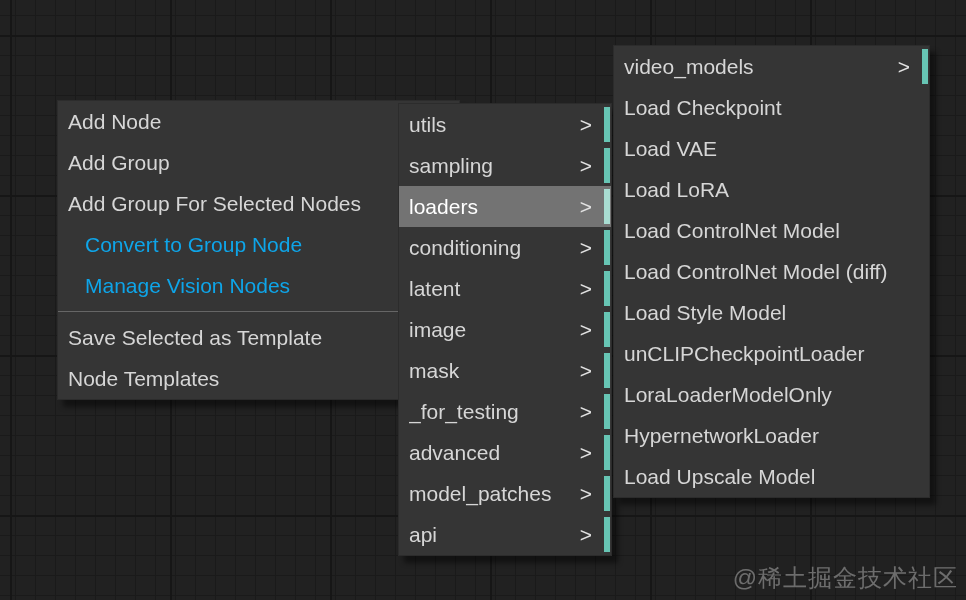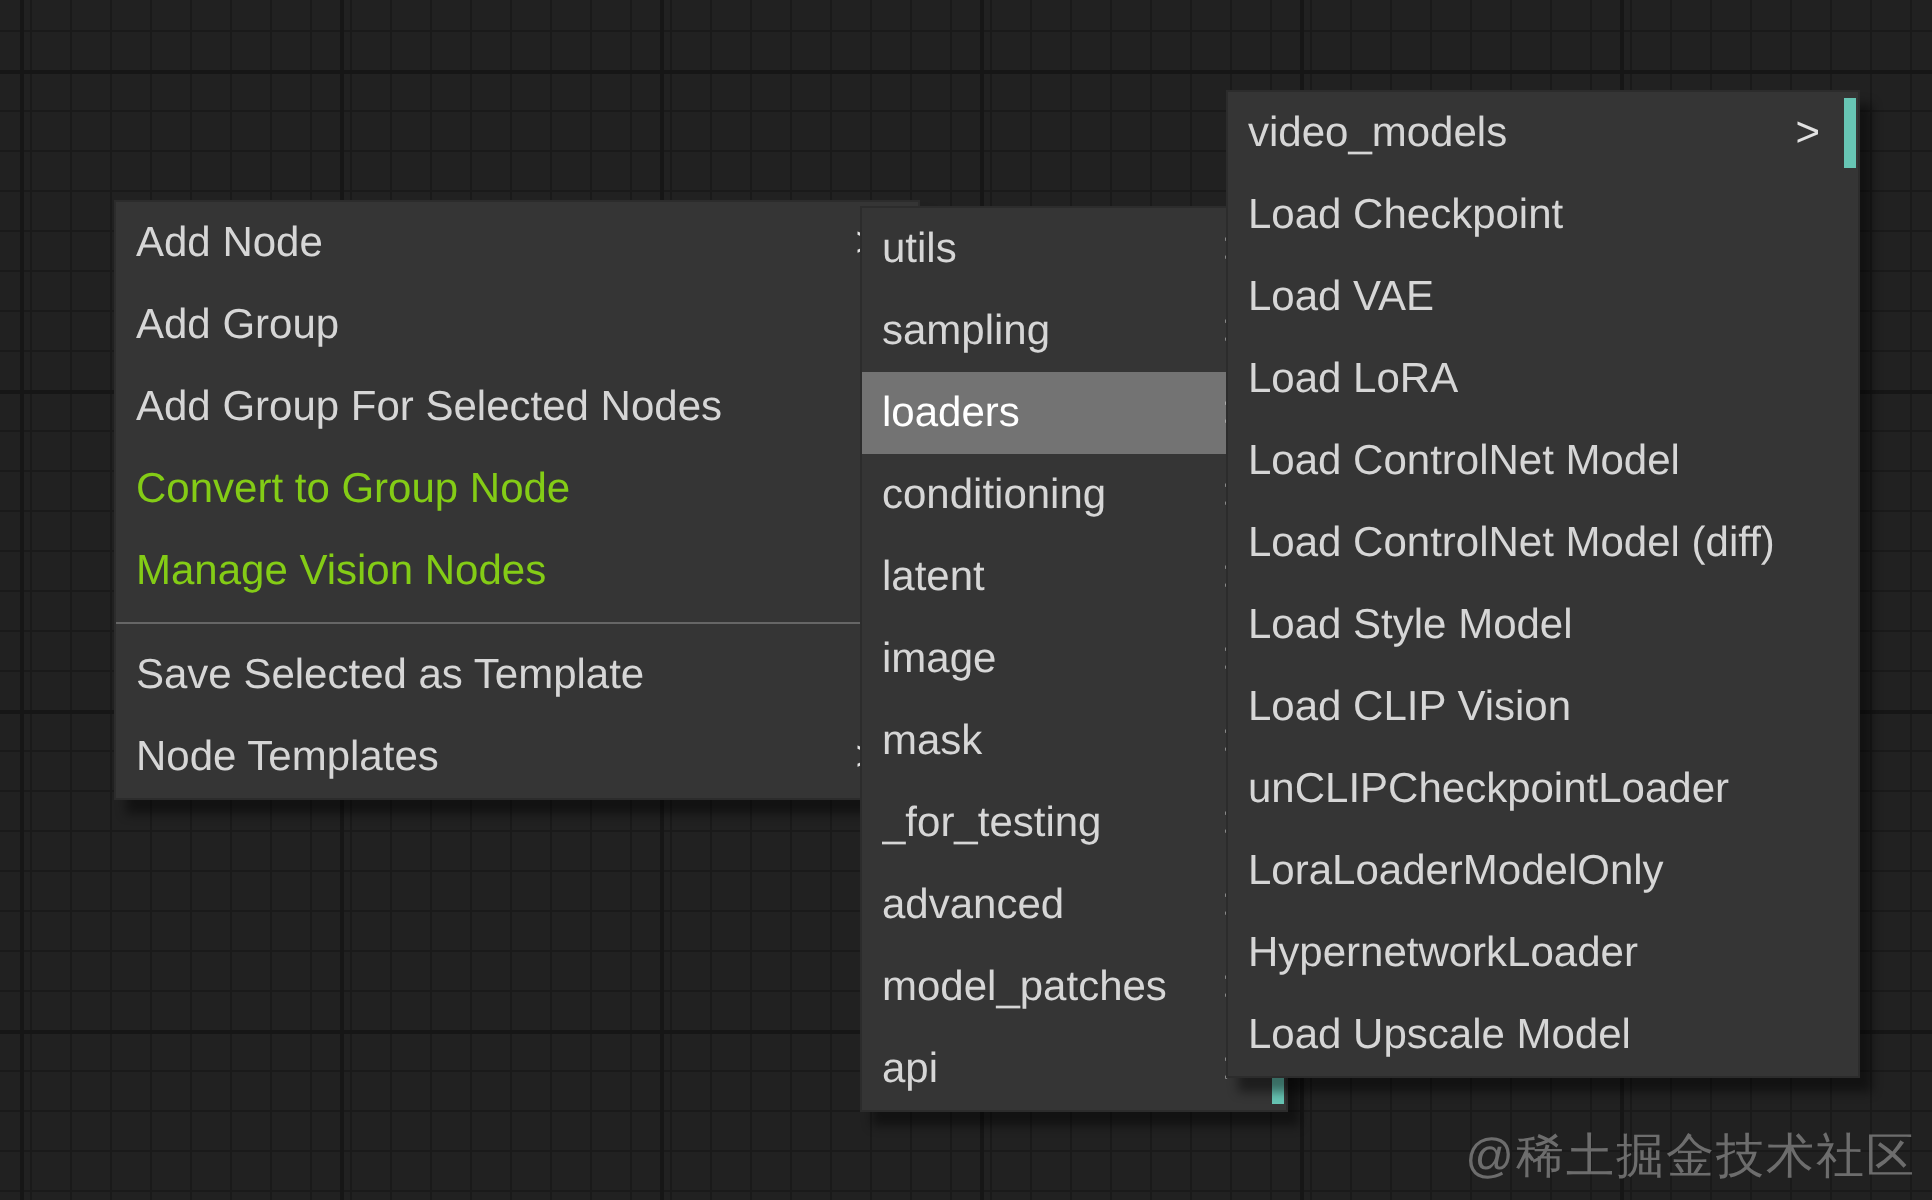--- a/index.html
+++ b/index.html
@@ -21,21 +21,21 @@
     background-size: 160px 160px, 160px 160px, 20px 20px, 20px 20px;
     background-position: 10px 35px, 10px 35px, 15px 15px, 15px 15px;
   }
   .menu {
     position: absolute;
     background: #353535;
     border: 1px solid #2c2c2c;
     box-shadow: 6px 7px 5px rgba(0,0,0,0.45);
   }
   #menu-context  { left: 57px;  top: 100px; width: 403px; }
-  #menu-category { left: 398px; top: 103px; width: 214px; margin-left: 32px; }
+  #menu-category { left: 398px; top: 103px; width: 214px; }
   #menu-loaders  { left: 613px; top: 45px;  width: 317px; }
   .menu-item {
     position: relative;
     height: 41px;
     display: flex;
     align-items: center;
     padding: 0 8px 0 10px;
     font-size: 21px;
     color: #d6d6d6;
     white-space: nowrap;
@@ -49,21 +49,21 @@
     line-height: 1;
   }
   .menu-item .accent-bar {
     position: absolute;
     right: 1px; top: 3px; bottom: 3px;
     width: 6px;
     background: #67c5b4;
   }
   .menu-item.highlighted { background: #737373; color: #ffffff; }
   .menu-item.highlighted .accent-bar { background: #a9ddd2; }
-  .menu-item.disabled { color: #84cc16; cursor: default; }
+  .menu-item.disabled { color: #0ea5e9; cursor: default; margin-left: 17px; }
   .menu-separator {
     height: 11px;
     display: flex;
     align-items: center;
   }
   .menu-separator::after {
     content: "";
     display: block;
     width: 100%; height: 1px;
     background: #666666;
@@ -185,23 +185,20 @@
       <div class="menu-item">
         <span class="label">Load ControlNet Model</span>
       </div>
       <div class="menu-item">
         <span class="label">Load ControlNet Model (diff)</span>
       </div>
       <div class="menu-item">
         <span class="label">Load Style Model</span>
       </div>
       <div class="menu-item">
-        <span class="label">Load CLIP Vision</span>
-      </div>
-      <div class="menu-item">
         <span class="label">unCLIPCheckpointLoader</span>
       </div>
       <div class="menu-item">
         <span class="label">LoraLoaderModelOnly</span>
       </div>
       <div class="menu-item">
         <span class="label">HypernetworkLoader</span>
       </div>
       <div class="menu-item">
         <span class="label">Load Upscale Model</span>

